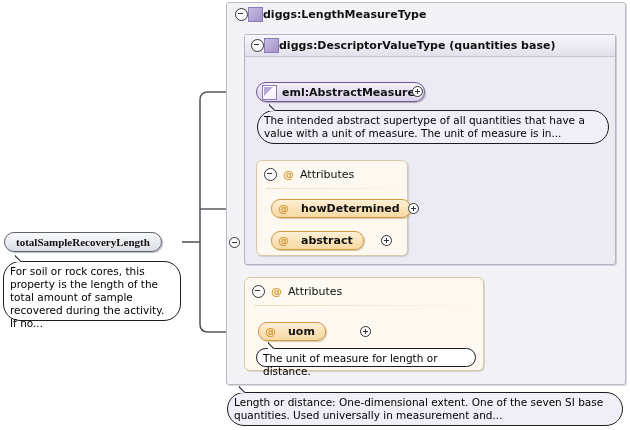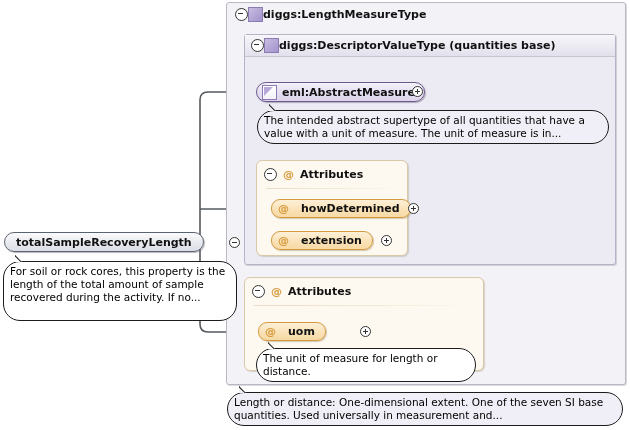--- a/index.html
+++ b/index.html
@@ -128,39 +128,40 @@
     border-left: 9px solid #b7a8d8;
     border-bottom: 9px solid transparent;
   }
 
   
   .elem-pill.grey {
     border: 1px solid #5c6370;
     background: linear-gradient(to bottom, #fbfbfd 0%, #ecedf2 45%, #dcdee6 100%);
     padding: 3px 11px;
     box-shadow: 1px 1px 1px rgba(100,100,110,0.45);
+    font-family: Liberation Serif, serif;
   }
 
   
   .attrs-box {
     border: 1px solid #d8c9a8;
     border-radius: 6px;
     background: #fdf9f0;
     box-shadow: 1px 1px 1px rgba(170,160,140,0.4);
   }
   .attrs-header {
     position: absolute;
     left: 7px; top: 7px;
     display: flex;
     align-items: center;
     gap: 6px;
   }
   .attrs-title {
     font-size: 11px;
-    font-weight: bold;
+    font-weight: normal;
     color: #111111;
   }
   .at-glyph {
     font-size: 11px;
     font-weight: bold;
     color: #d79a3c;
     line-height: 1;
   }
   .attrs-divider {
     position: absolute;
@@ -292,54 +293,54 @@
   </div>
 
   <div class="abs attr-pill" style="left:271px; top:199px;">
     <span class="at-glyph">@</span>
     <span class="attr-label">howDetermined</span>
   </div>
   <span class="abs toggle plus" style="left:393px; top:203px;"></span>
 
   <div class="abs attr-pill" style="left:271px; top:231px;">
     <span class="at-glyph">@</span>
-    <span class="attr-label">extension</span>
+    <span class="attr-label">abstract</span>
   </div>
   <span class="abs toggle plus" style="left:352px; top:235px;"></span>
 
   
   <div class="abs attrs-box" style="left:244px; top:277px; width:240px; height:94px;">
     <div class="attrs-header">
       <span class="toggle"></span>
       <span class="at-glyph">@</span>
       <span class="attrs-title">Attributes</span>
     </div>
     <div class="attrs-divider" style="left:9px; top:27px; width:222px;"></div>
   </div>
 
   <div class="abs attr-pill" style="left:258px; top:322px;">
     <span class="at-glyph">@</span>
     <span class="attr-label">uom</span>
   </div>
   <span class="abs toggle plus" style="left:316px; top:326px;"></span>
 
   
-  <div class="abs bubble white-tip" style="left:256px; top:348px; width:220px; height:34px;">
+  <div class="abs bubble white-tip" style="left:256px; top:348px; width:220px; height:19px;">
     <span class="tip"></span>
     <span>The unit of measure for length or distance.</span>
   </div>
 
   
   <div class="abs elem-pill grey" style="left:4px; top:232px;">
     <span class="elem-label">totalSampleRecoveryLength</span>
   </div>
   <span class="abs toggle" style="left:171px; top:237px;"></span>
 
   
-  <div class="abs bubble white-tip" style="left:3px; top:261px; width:234px; height:60px;">
+  <div class="abs bubble white-tip" style="left:3px; top:261px; width:178px; height:60px;">
     <span class="tip"></span>
     <span>For soil or rock cores, this property is the length of the total amount of sample recovered during the activity. If no...</span>
   </div>
 
   
   <div class="abs bubble lav lav-tip" style="left:227px; top:392px; width:396px; height:34px;">
     <span class="tip"></span>
     <span>Length or distance: One-dimensional extent. One of the seven SI base quantities. Used universally in measurement and...</span>
   </div>
 

